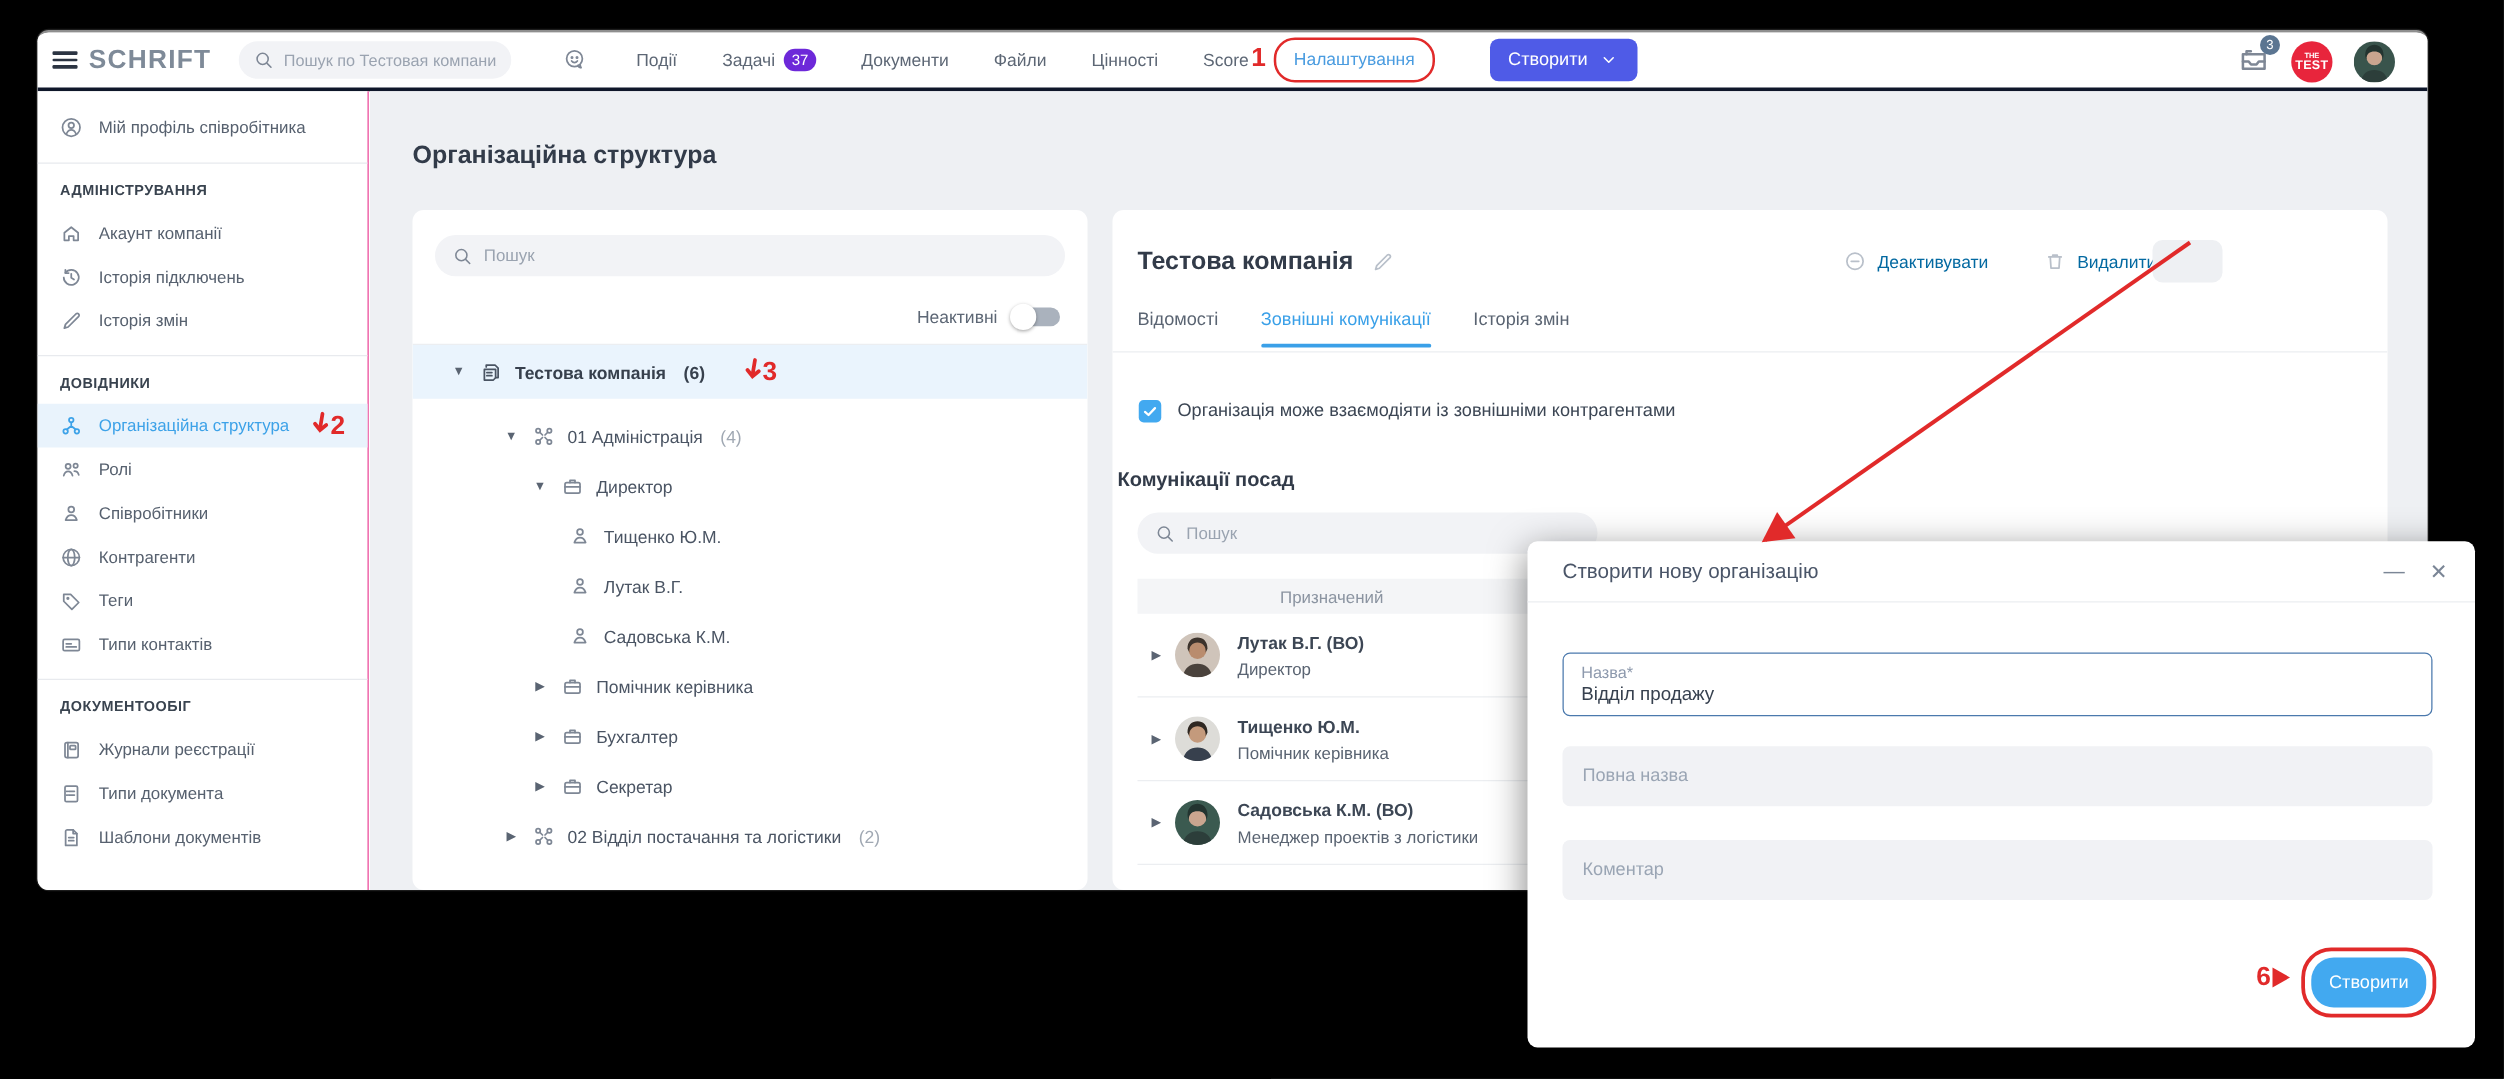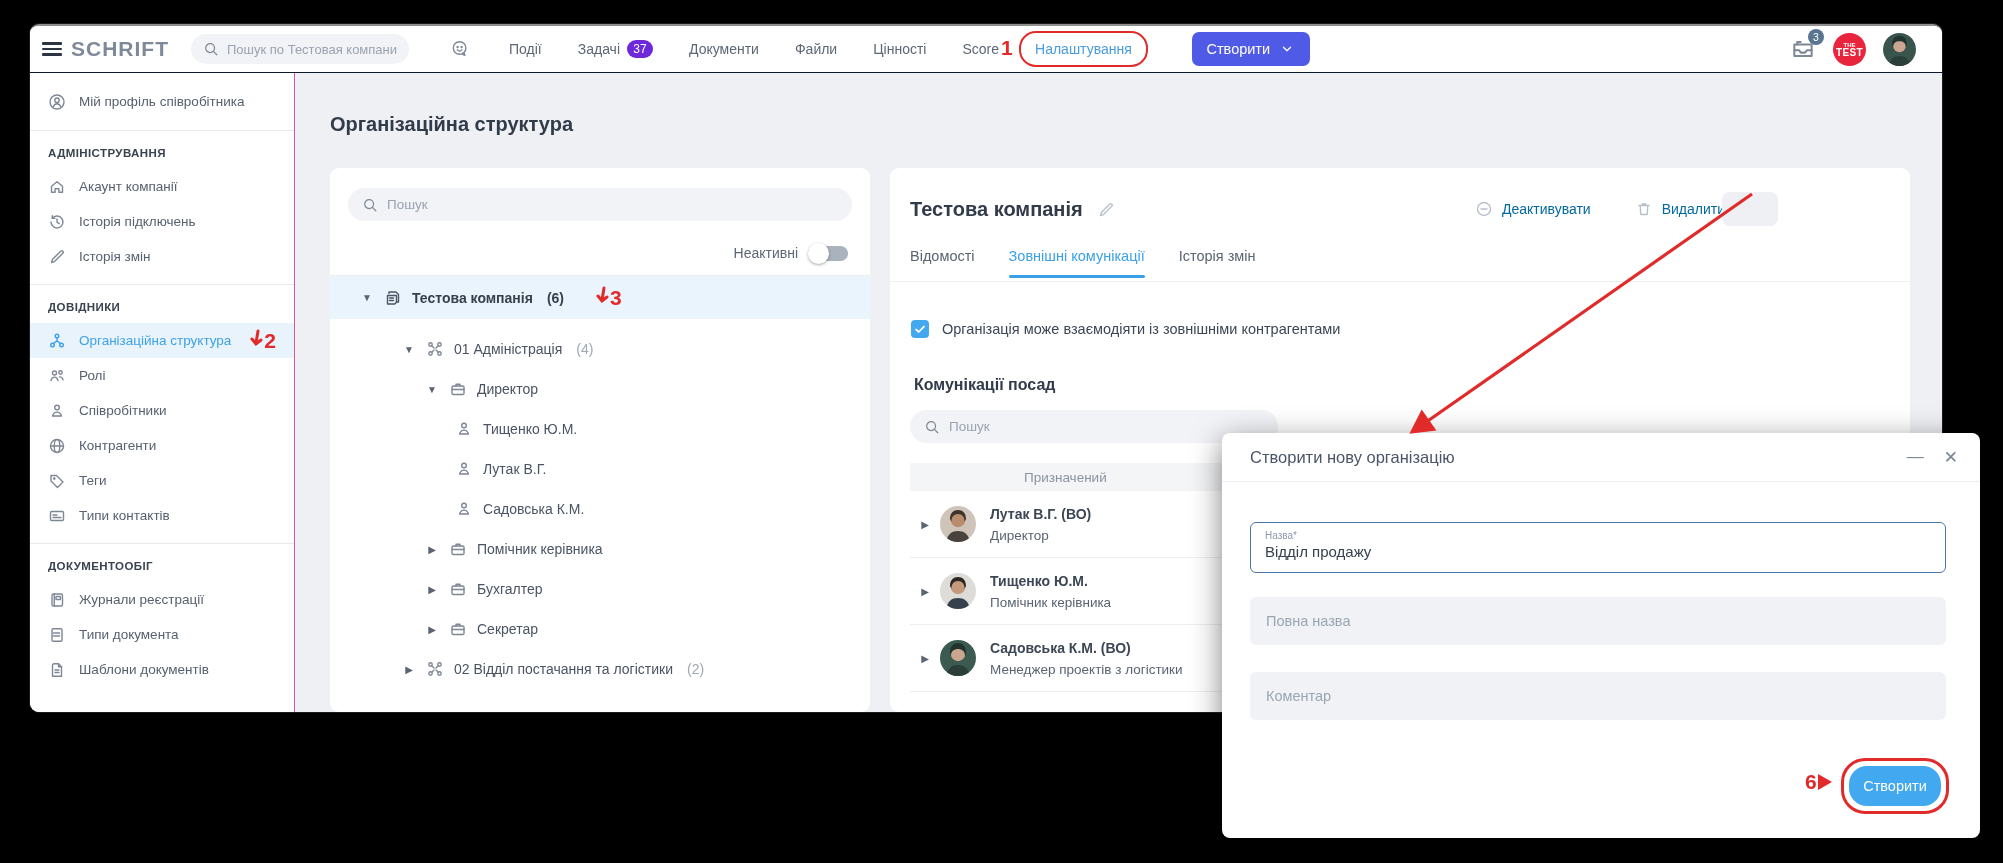--- a/index.html
+++ b/index.html
@@ -4,21 +4,21 @@
 <style>
   * { margin:0; padding:0; box-sizing:border-box; }
   html,body { width:2003px; height:863px; background:#000; font-family:"Liberation Sans", sans-serif; overflow:hidden; }
 
   
   .window { position:absolute; left:30px; top:24px; width:1912px; height:688px;
     background:#fff; border-radius:9px; border-top:2px solid #8f8f8f;
     box-shadow:0 0 0 1px #1c1c1c; overflow:hidden; }
 
   
-  .navbar { position:relative; height:47px; background:#fff; border-bottom:1px solid #0f172a;
+  .navbar { position:relative; height:47px; background:#fff; border-bottom:3px solid #0f172a;
     display:flex; align-items:center; padding-left:12px; }
   .burger { width:20px; height:14px; display:flex; flex-direction:column; justify-content:space-between; margin-right:9px; }
   .burger i { height:2.6px; background:#2b3442; border-radius:1px; }
   .logo { font-size:21px; font-weight:bold; letter-spacing:1px; color:#7e8a98; margin-right:22px; }
   .nav-search { width:218px; height:30px; background:#f2f3f6; border-radius:15px; display:flex; align-items:center; padding:0 12px; gap:8px; }
   .nav-search input { border:none; background:transparent; outline:none; font-size:13px; color:#58616e; width:170px; font-family:inherit; }
   .nav-search input::placeholder { color:#9aa3b0; }
   .support { margin-left:42px; }
   .nav-items { display:flex; align-items:center; gap:36px; margin-left:40px; font-size:14px; color:#5d6775; }
   .nav-item { cursor:pointer; display:flex; align-items:center; gap:7px; }
@@ -82,40 +82,40 @@
   .panel-actions { position:absolute; left:585px; top:32px; display:flex; gap:44px; font-size:14px; color:#0369a1; }
   .panel-actions .act { display:flex; align-items:center; gap:9px; cursor:pointer; }
   .sliver-btn { position:absolute; left:832px; top:24px; width:56px; height:34px; background:#eef0f3; border-radius:8px; }
   .tabs { position:absolute; left:20px; top:80px; display:flex; gap:34px; font-size:14.5px; color:#5a6472; }
   .tab { padding-bottom:14px; cursor:pointer; position:relative; }
   .tab.active { color:#3aa0e8; }
   .tab.active::after { content:""; position:absolute; left:0; right:0; bottom:0; height:3px; background:#3aa0e8; border-radius:2px; }
   .tabs-line { position:absolute; left:0; right:0; top:113px; border-top:1px solid #eceef1; }
   .chk-row { position:absolute; left:21px; top:152px; display:flex; align-items:center; gap:13px; font-size:14.5px; color:#3c4654; }
   .chk { width:18px; height:18px; border-radius:4px; background:#42a9f0; display:flex; align-items:center; justify-content:center; cursor:pointer; }
-  .sec-heading { position:absolute; left:24px; top:208px; font-size:16px; font-weight:bold; color:#323b49; }
+  .sec-heading { position:absolute; left:4px; top:208px; font-size:16px; font-weight:bold; color:#323b49; }
   .panel-search { position:absolute; left:20px; top:242px; width:368px; }
   .table { position:absolute; left:20px; top:295px; right:0; }
   .t-head { height:28px; background:#f4f5f7; display:flex; align-items:center; font-size:13.5px; color:#8b94a1; }
   .t-head span { margin-left:114px; }
   .t-row { height:67px; display:flex; align-items:center; border-bottom:1px solid #eceef1; cursor:pointer; }
   .t-caret { width:30px; text-align:center; font-size:10px; color:#5a6472; flex:none; }
   .t-avatar { width:36px; height:36px; border-radius:50%; overflow:hidden; flex:none; margin-right:14px; }
   .t-name { font-size:14px; font-weight:bold; color:#3c4654; margin-bottom:6px; }
   .t-pos { font-size:13.5px; color:#5a6472; }
   .tri-right { width:0; height:0; border-top:8px solid transparent; border-bottom:8px solid transparent; border-left:14px solid #e12a2a; }
 
   
   .modal { position:absolute; left:1222px; top:433px; width:758px; height:405px; background:#fff; border-radius:8px;
     box-shadow:0 8px 30px rgba(0,0,0,.5); z-index:10; }
   .modal-head { height:49px; border-bottom:1px solid #eceef1; display:flex; align-items:center; padding:0 22px 0 28px; }
   .modal-title { font-size:16.5px; color:#4a5568; flex:1; }
   .m-min, .m-close { color:#7b8696; font-size:17px; cursor:pointer; margin-left:20px; }
   .field-outlined { position:absolute; left:28px; top:89px; width:696px; height:51px; border:1.5px solid #4b79ad; border-radius:6px; padding:7px 14px 0; }
-  .field-outlined .flabel { font-size:10px; color:#8d99ad; display:block; }
+  .field-outlined .flabel { font-size:13px; color:#8d99ad; display:block; }
   .field-outlined input { border:none; outline:none; font-size:15px; color:#37414f; width:100%; margin-top:2px; font-family:inherit; }
   .field-gray { position:absolute; left:28px; width:696px; height:48px; background:#f1f2f5; border-radius:6px; }
   .field-gray input { border:none; outline:none; background:transparent; width:100%; height:100%; padding:0 16px; font-size:14.5px; color:#37414f; font-family:inherit; }
   .field-gray input::placeholder { color:#9aa5b4; }
   .f2 { top:164px; } .f3 { top:239px; }
   .btn-submit { position:absolute; left:627px; top:333px; width:92px; height:40px; background:#42a9f0; color:#fff; border:none;
     border-radius:18px; font-size:14.5px; cursor:pointer; font-family:inherit; }
   .submit-outline { position:absolute; left:619px; top:325px; width:108px; height:56px; border:3px solid #e12a2a; border-radius:24px; pointer-events:none; }
   .ann-6 { position:absolute; left:583px; top:337px; display:flex; align-items:center; gap:1px; }
 

